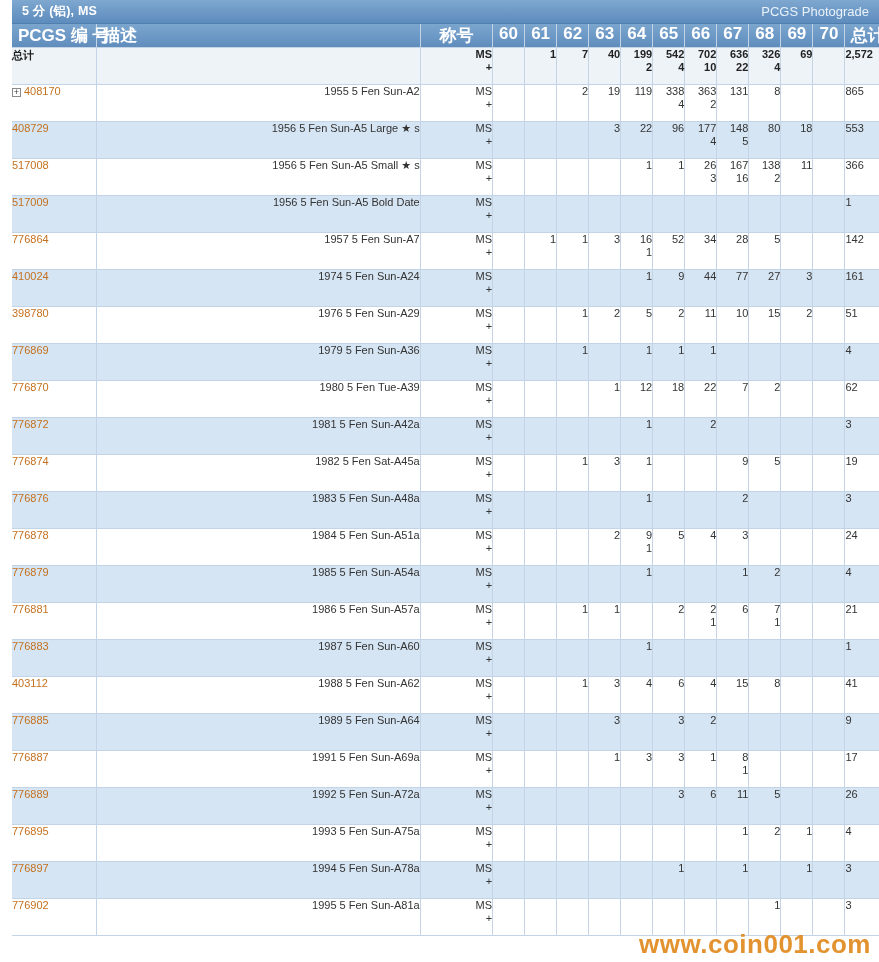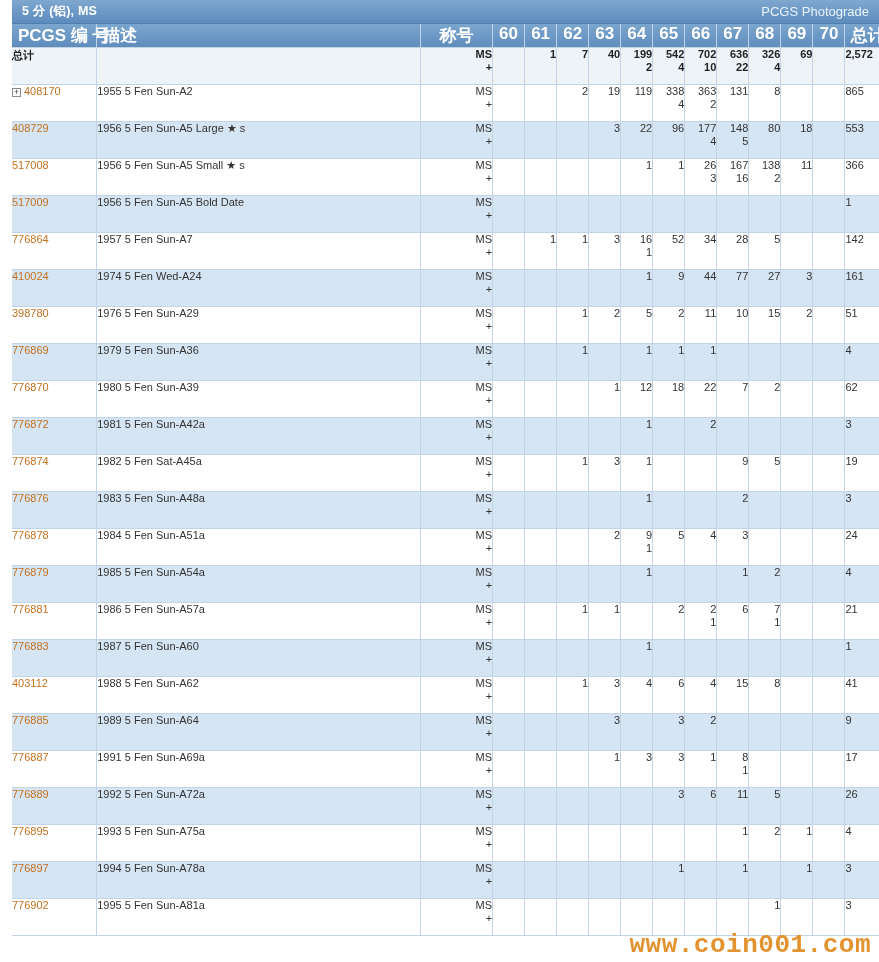--- a/index.html
+++ b/index.html
@@ -103,20 +103,21 @@
     line-height: 7px;
     text-align: center;
     font-size: 9px;
     color: #444;
   }
   td.desc {
     padding: 5px 6px 0 6px;
     color: #333333;
     white-space: nowrap;
     overflow: hidden;
+    text-align: right;
   }
   td.grade {
     text-align: right;
     padding-top: 5px;
     color: #333333;
     line-height: 13px;
   }
   td.g {
     text-align: right;
     padding: 5px 4px 0 2px;
@@ -134,21 +135,21 @@
   .watermark {
     position: absolute;
     right: 8px;
     bottom: 2px;
     font-size: 26px;
     font-weight: bold;
     color: #e08a1e;
     opacity: 0.92;
     letter-spacing: 0.5px;
     pointer-events: none;
-    font-family: Liberation Mono, monospace;
+    font-family: Liberation Sans, sans-serif;
   }
 </style>
 </head>
 <body>
 
 <div id="page">
 
   <div class="titlebar">
     <div class="title">5 分 (铝), MS</div>
     <div class="photograde">PCGS Photograde</div>
@@ -505,21 +506,21 @@
             <span class="sub"></span>
           </td>
           <td class="g">
             <span class="sub"></span>
             <span class="sub"></span>
           </td>
           <td class="tot">142</td>
         </tr>
         <tr class="even">
           <td class="num"><a>410024</a></td>
-          <td class="desc">1974 5 Fen Wed-A24</td>
+          <td class="desc">1974 5 Fen Sun-A24</td>
           <td class="grade">
             <span class="sub">MS</span>
             <span class="plus">+</span>
           </td>
           <td class="g">
             <span class="sub"></span>
             <span class="sub"></span>
           </td>
           <td class="g">
             <span class="sub"></span>
@@ -664,21 +665,21 @@
             <span class="sub"></span>
           </td>
           <td class="g">
             <span class="sub"></span>
             <span class="sub"></span>
           </td>
           <td class="tot">4</td>
         </tr>
         <tr class="odd">
           <td class="num"><a>776870</a></td>
-          <td class="desc">1980 5 Fen Sun-A39</td>
+          <td class="desc">1980 5 Fen Tue-A39</td>
           <td class="grade">
             <span class="sub">MS</span>
             <span class="plus">+</span>
           </td>
           <td class="g">
             <span class="sub"></span>
             <span class="sub"></span>
           </td>
           <td class="g">
             <span class="sub"></span>

